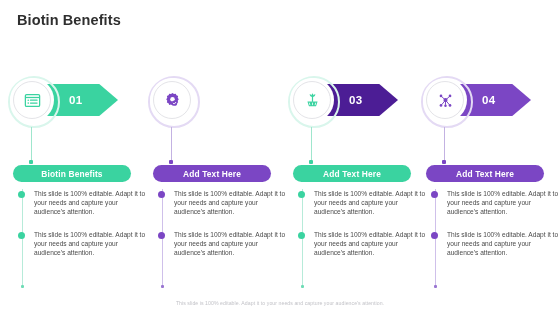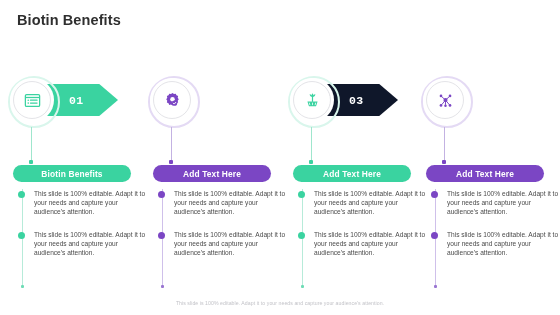--- a/index.html
+++ b/index.html
@@ -19,21 +19,21 @@
   }
 
   
   .col{position:absolute;top:75px;width:140px;}
   .col.c0{left:8px;}
   .col.c1{left:148px;}
   .col.c2{left:288px;}
   .col.c3{left:421px;}
 
   
-  .badge{position:relative;height:52px;font-family:Liberation Mono, monospace;}
+  .badge{position:relative;height:52px;}
   .chev{
     position:absolute;left:32px;top:9px;
     width:78px;height:32px;
     clip-path:polygon(0 0, 76% 0, 100% 50%, 76% 100%, 0 100%);
     display:flex;align-items:center;
   }
   .chev .num{
     margin-left:29px;
     font-size:11.5px;font-weight:bold;color:#ffffff;letter-spacing:.4px;
   }
@@ -177,21 +177,21 @@
       </div>
       <div class="bullet">
         <span class="dot" style="background:#7b46c4;"></span>
         <div class="btxt">This slide is 100% editable. Adapt it to your needs and capture your audience's attention.</div>
       </div>
     </div>
   </div>
 
   <div class="col c2">
     <div class="badge">
-      <div class="chev" style="background:#0f172a;">
+      <div class="chev" style="background:#4c1d95;">
         <span class="num">03</span>
       </div>
       <div class="ring">
         <div class="halo" style="border:2px solid #d9f6ec;"></div>
         <div class="disc">
           <span>
             <svg width="19" height="19" viewBox="0 0 24 24" fill="none">
               <path d="M12 4v9" stroke="#3ad3a0" stroke-width="1.5" stroke-linecap="round"></path>
               <path d="M12 7.5C12 5.6 10.3 4.1 8.4 4.1c0 1.9 1.6 3.4 3.6 3.4z" fill="#3ad3a0"></path>
               <path d="M12 7.5c0-1.9 1.7-3.4 3.6-3.4 0 1.9-1.6 3.4-3.6 3.4z" fill="#3ad3a0"></path>
@@ -216,20 +216,23 @@
       </div>
       <div class="bullet">
         <span class="dot" style="background:#3ad3a0;"></span>
         <div class="btxt">This slide is 100% editable. Adapt it to your needs and capture your audience's attention.</div>
       </div>
     </div>
   </div>
 
   <div class="col c3">
     <div class="badge">
+      <div class="chev" style="background:#7b46c4;">
+        <span class="num">04</span>
+      </div>
       <div class="ring">
         <div class="halo" style="border:2px solid #e4daf4;"></div>
         <div class="disc">
           <span>
             <svg width="19" height="19" viewBox="0 0 24 24" fill="none">
               <path d="M12 11.5L6.5 6.5M12 11.5l5.5-5M12 11.5v6M12 11.5l-5 6M12 11.5l5 6" stroke="#7b46c4" stroke-width="1.2"></path>
               <circle cx="12" cy="11.5" r="2.6" fill="#7b46c4"></circle>
               <circle cx="6.3" cy="6.2" r="1.7" fill="#7b46c4"></circle>
               <circle cx="17.7" cy="6.2" r="1.7" fill="#7b46c4"></circle>
               <circle cx="6.3" cy="18.2" r="1.7" fill="#7b46c4"></circle>

